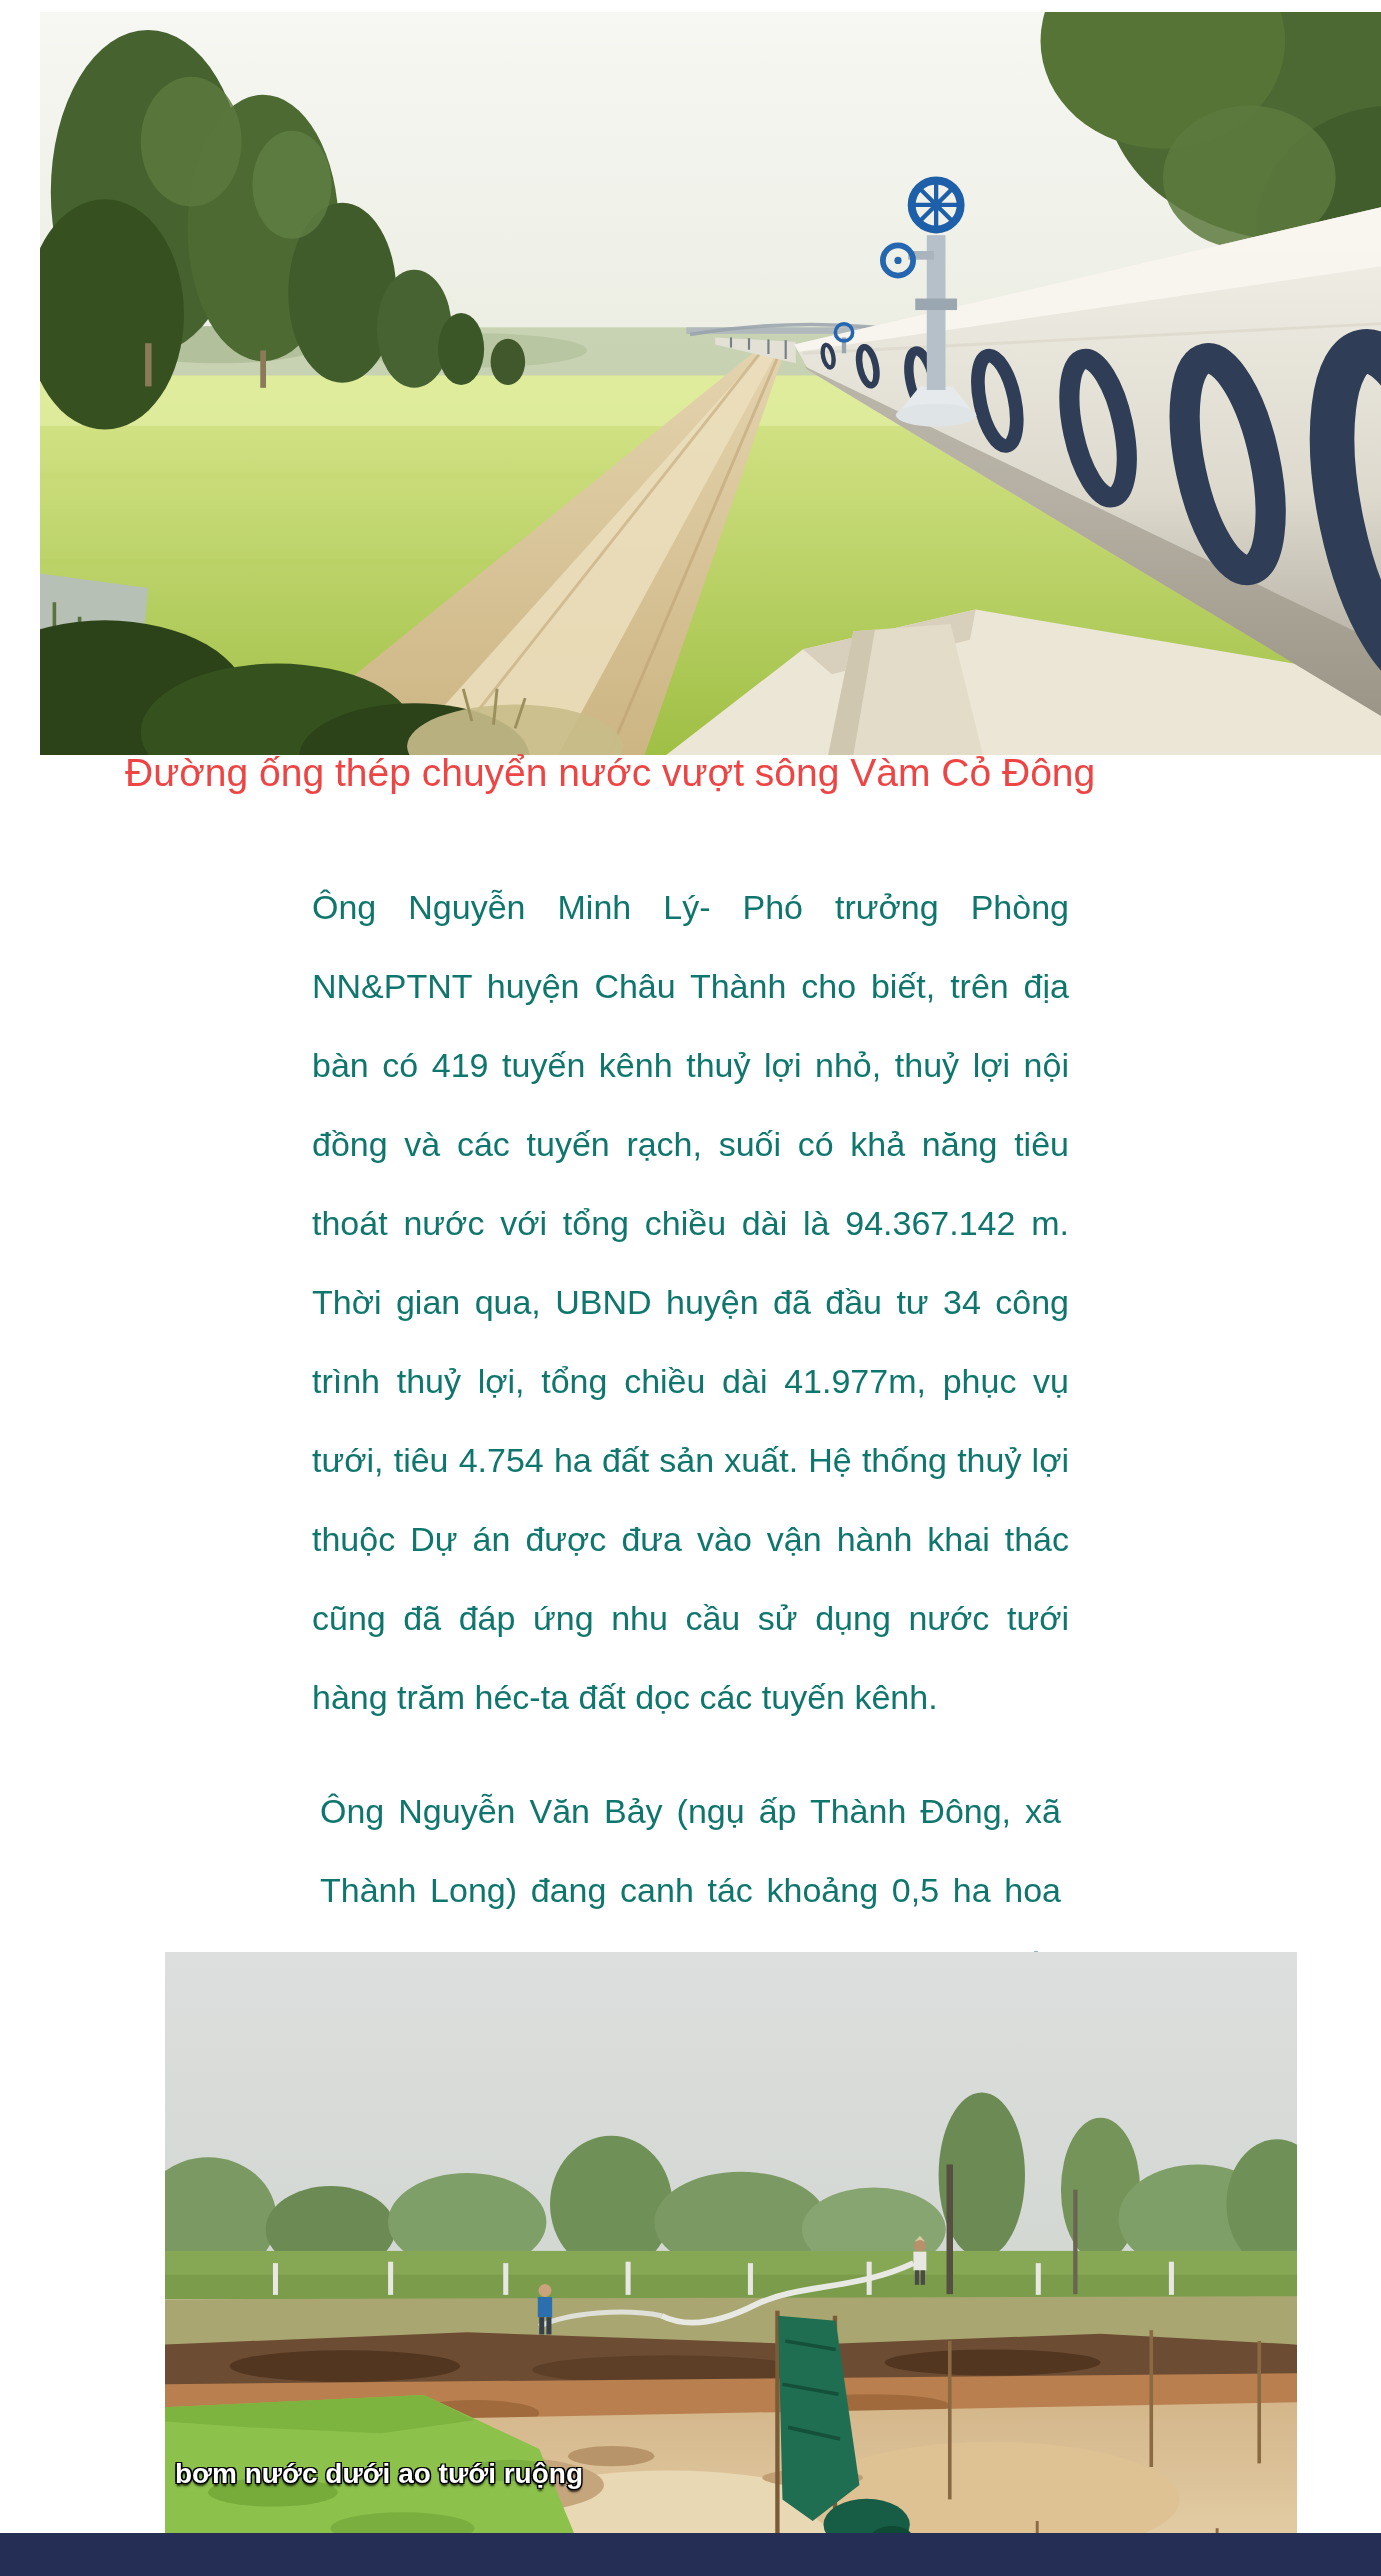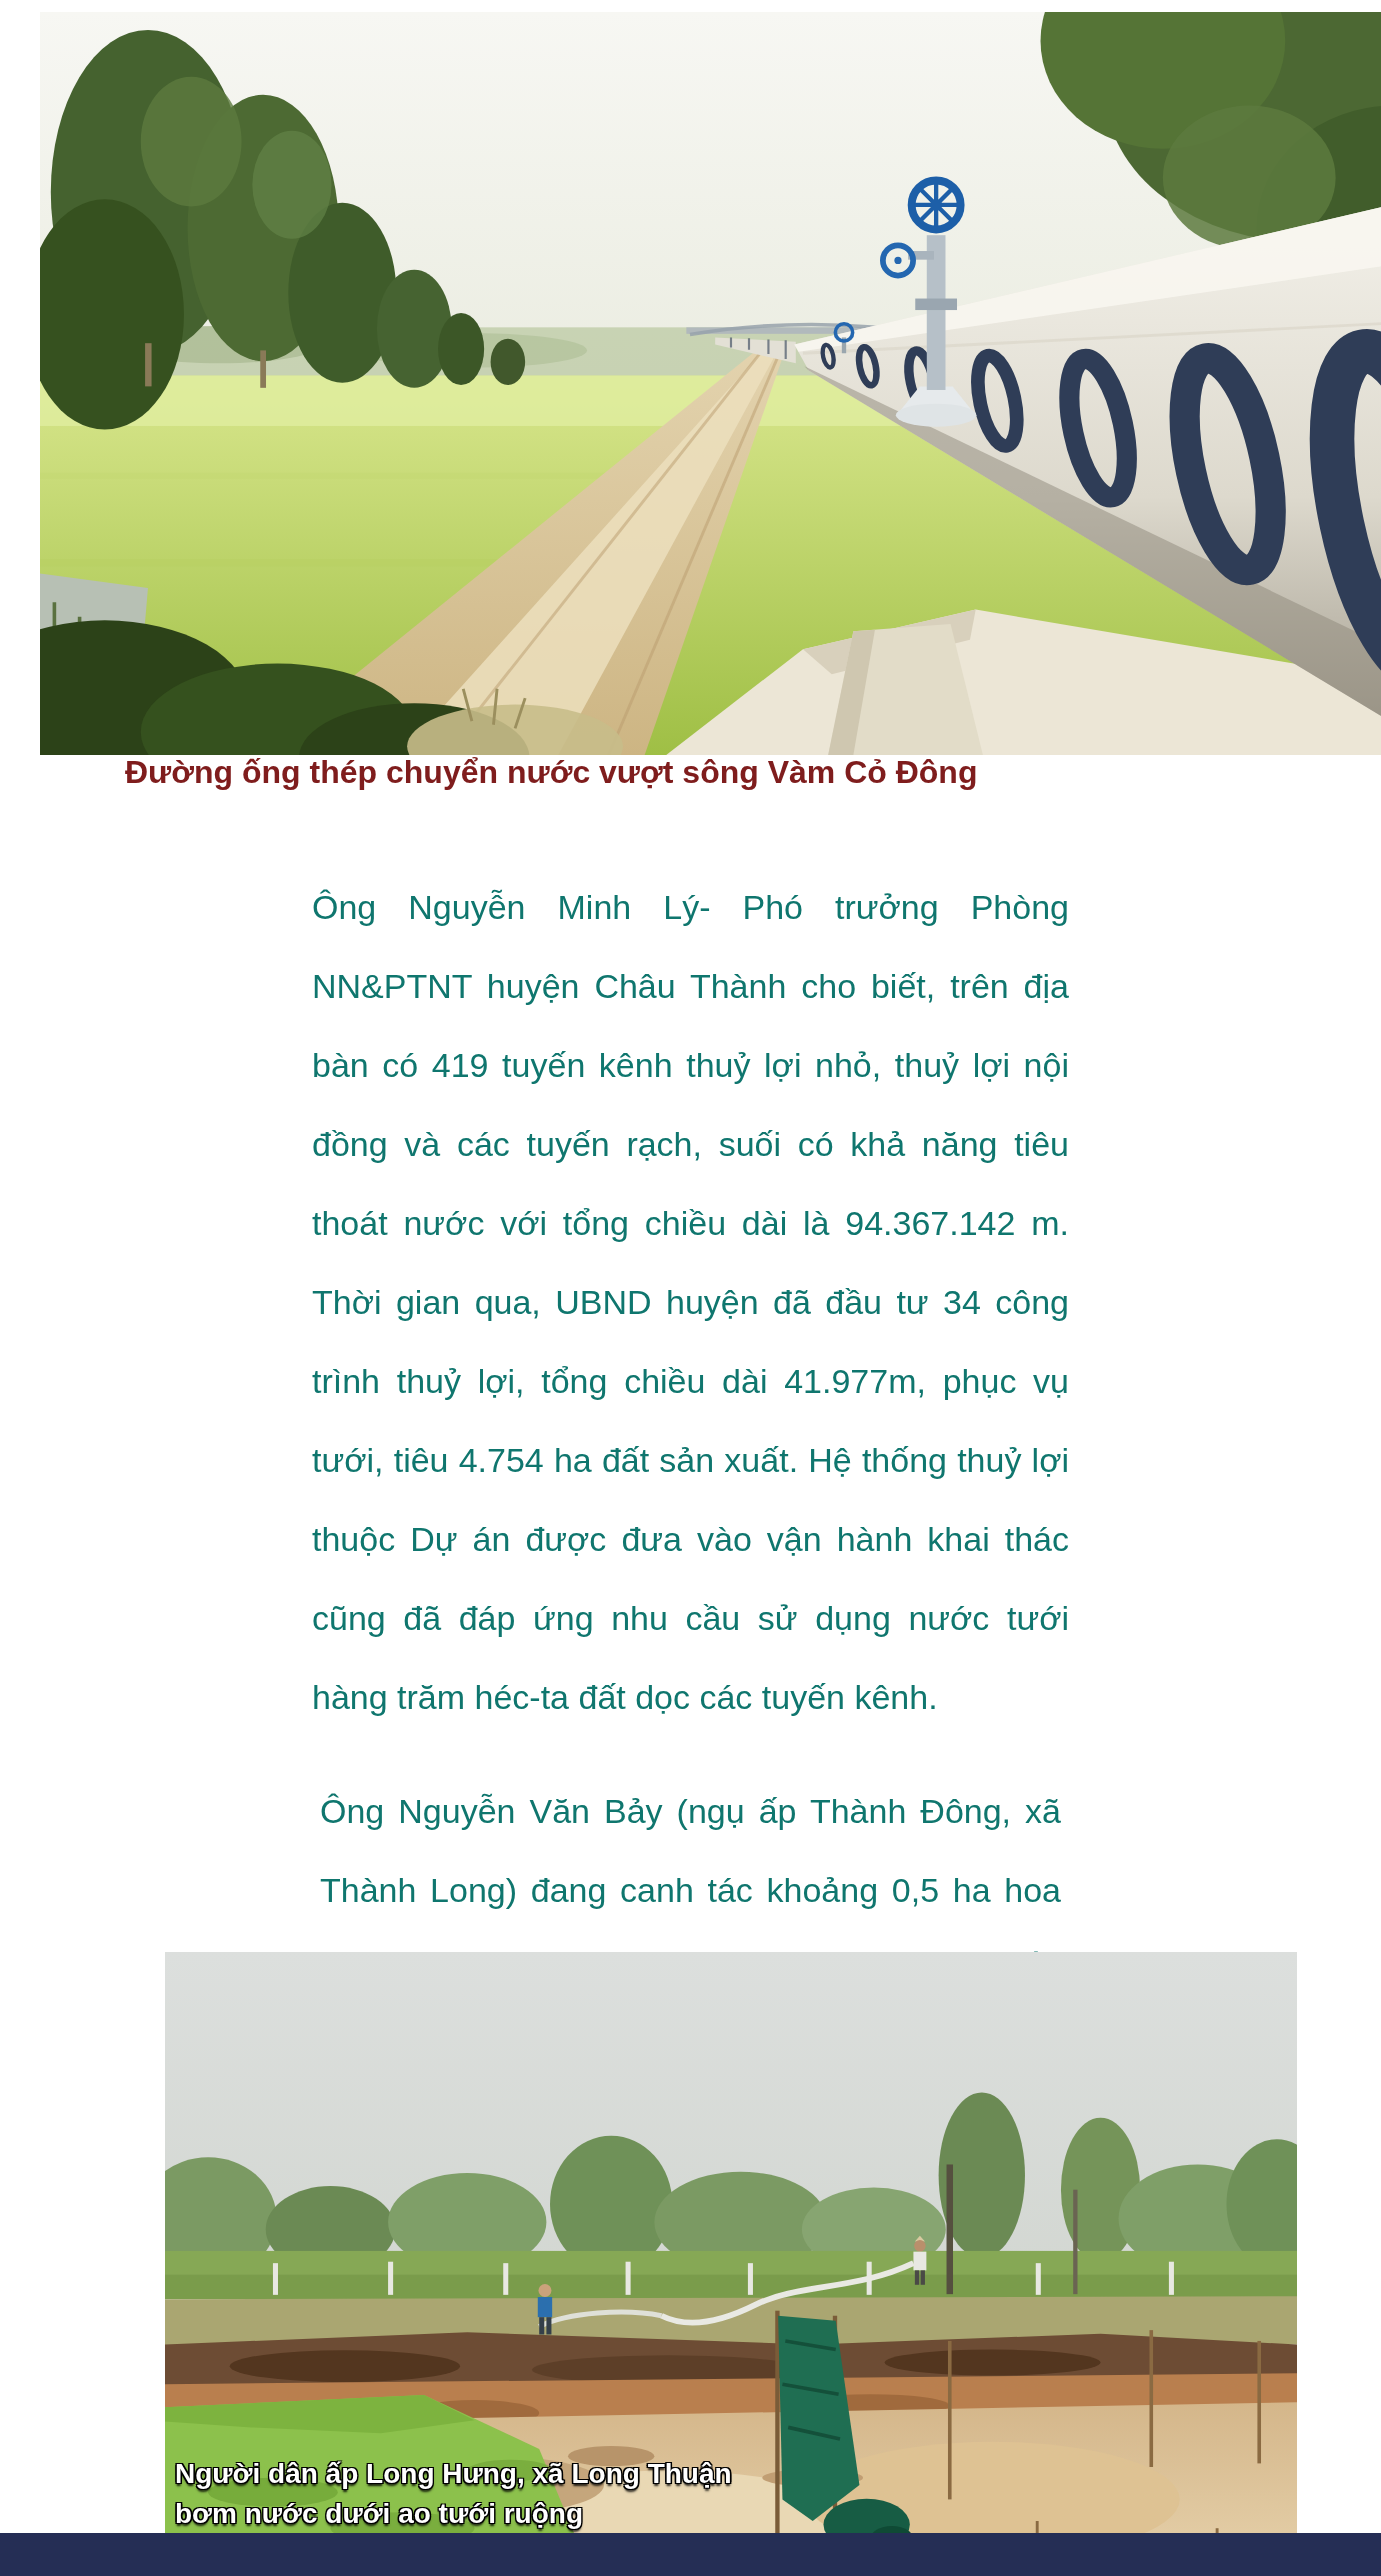--- a/index.html
+++ b/index.html
@@ -4,21 +4,21 @@
 <style>
   html,body{margin:0;padding:0;}
   body{
     width:1382px;height:2576px;position:relative;background:#ffffff;
     font-family:"Liberation Sans", sans-serif;overflow:hidden;color:#111;
   }
   .top-photo{position:absolute;left:0;top:0;width:1382px;height:743px;overflow:hidden;}
   .top-photo svg,.bottom-photo svg{display:block;width:100%;height:100%;}
   .caption-main{
     position:absolute;left:125px;top:751px;width:1152px;
-    font-size:32px;line-height:43px;color:#7f1d1d;white-space:nowrap;font-weight:bold;
+    font-size:39px;line-height:43px;color:#ef4444;white-space:nowrap;
   }
   .article{
     position:absolute;left:312px;top:868px;width:757px;
     font-size:34px;line-height:79px;text-align:justify;color:#0f766e;
   }
   .article p{margin:0 0 35px 0;}
   .article p:last-child{margin:8px;text-align-last:justify;}
   .bottom-photo{
     position:absolute;left:125px;top:1940px;width:1132px;height:636px;overflow:hidden;
   }
@@ -282,19 +282,18 @@
       <ellipse cx="1010" cy="815" rx="30" ry="18" fill="#0f4a35"></ellipse>
       <rect x="1088" y="540" width="5" height="220" fill="#8a6a42"></rect>
       <rect x="1368" y="525" width="5" height="190" fill="#8a6a42"></rect>
       <rect x="1518" y="540" width="5" height="170" fill="#8a6a42"></rect>
       <rect x="1210" y="790" width="4" height="90" fill="#8a6a42"></rect>
       <rect x="1460" y="800" width="4" height="83" fill="#8a6a42"></rect>
     </g>
   </svg>
 
   <div class="photo-caption">
-    <div>Người dân ấp Long Hưng, xã Long Thuận</div>
     <div>bơm nước dưới ao tưới ruộng</div>
   </div>
 </figure>
 
 <div class="footer-bar"></div>
 
 
 </body></html>

